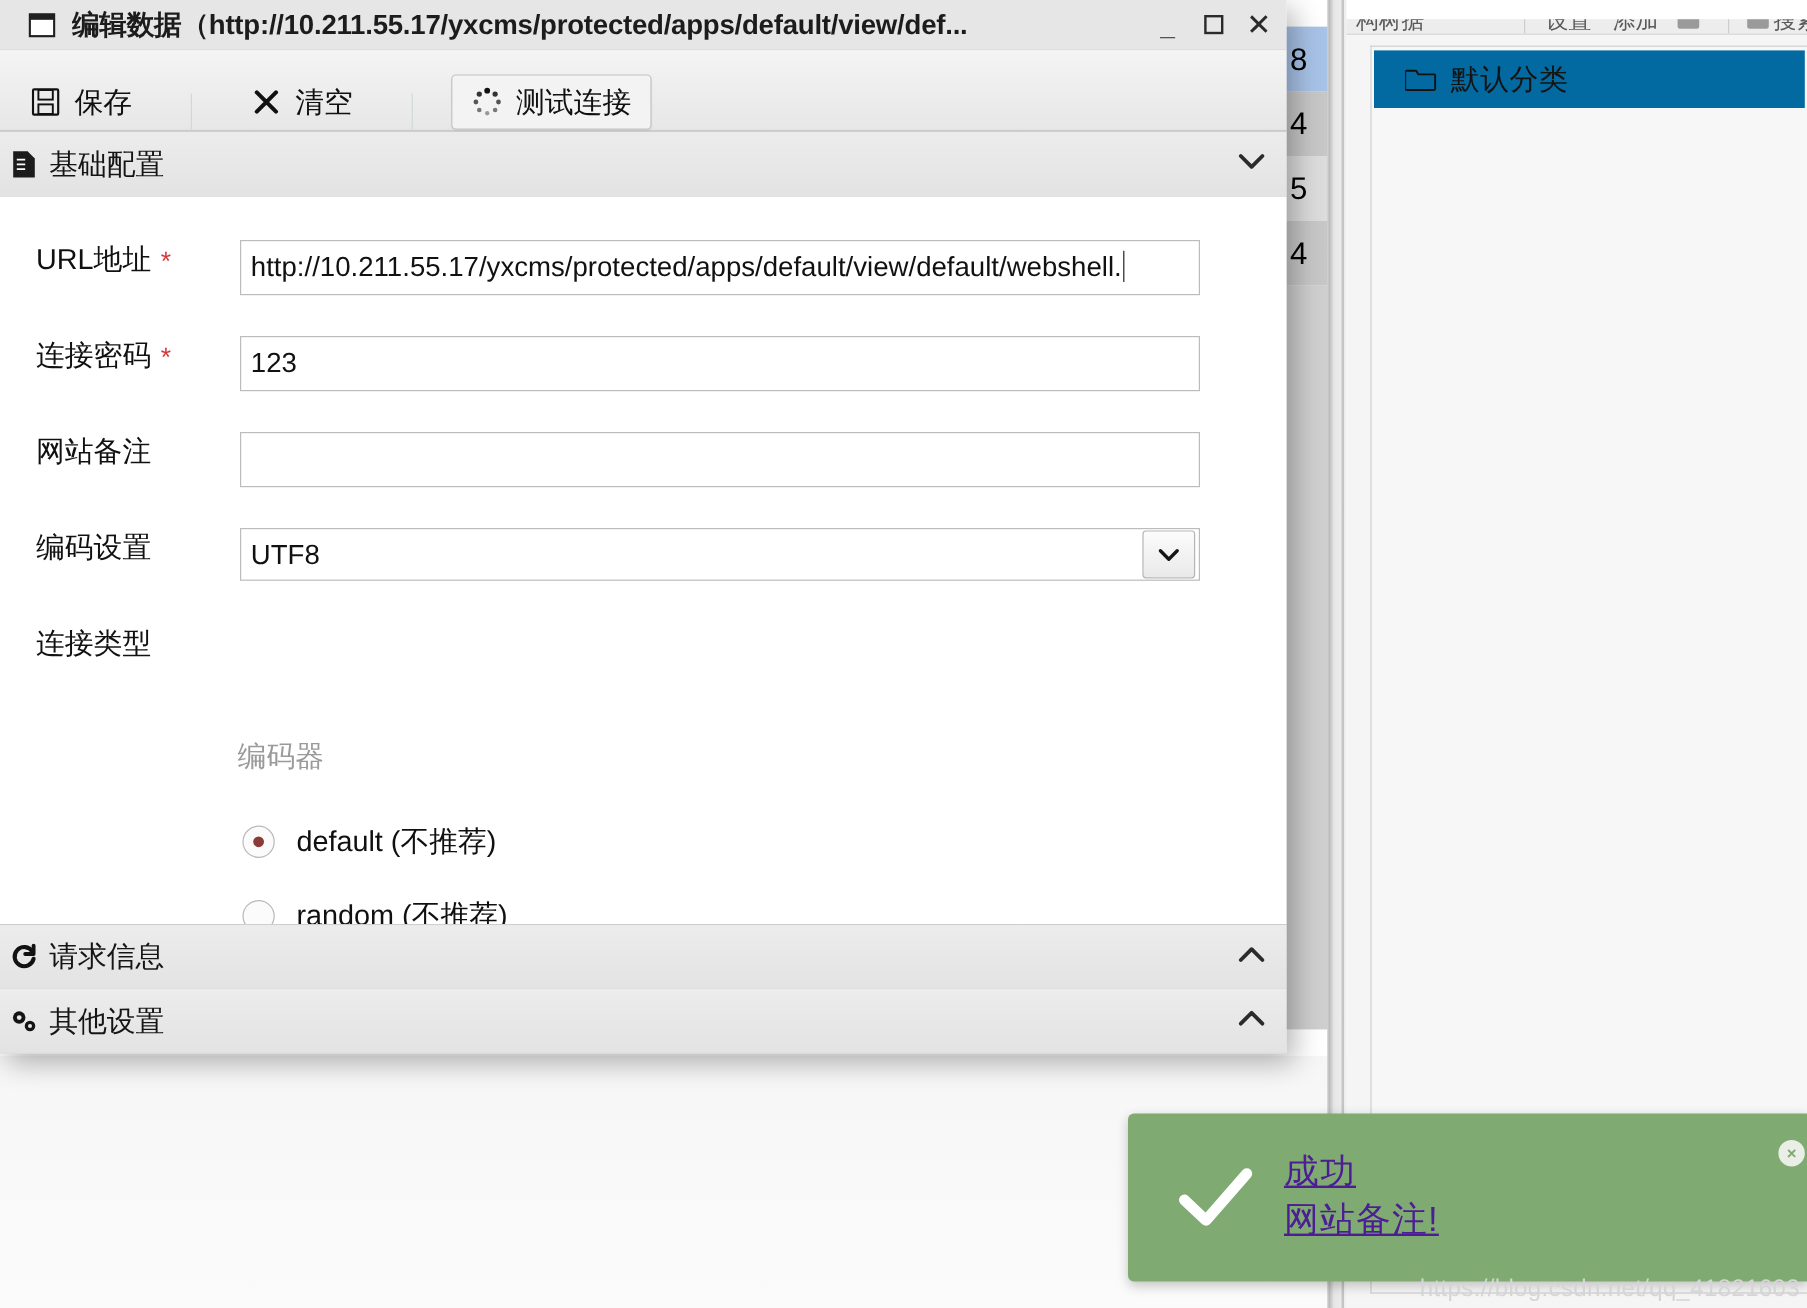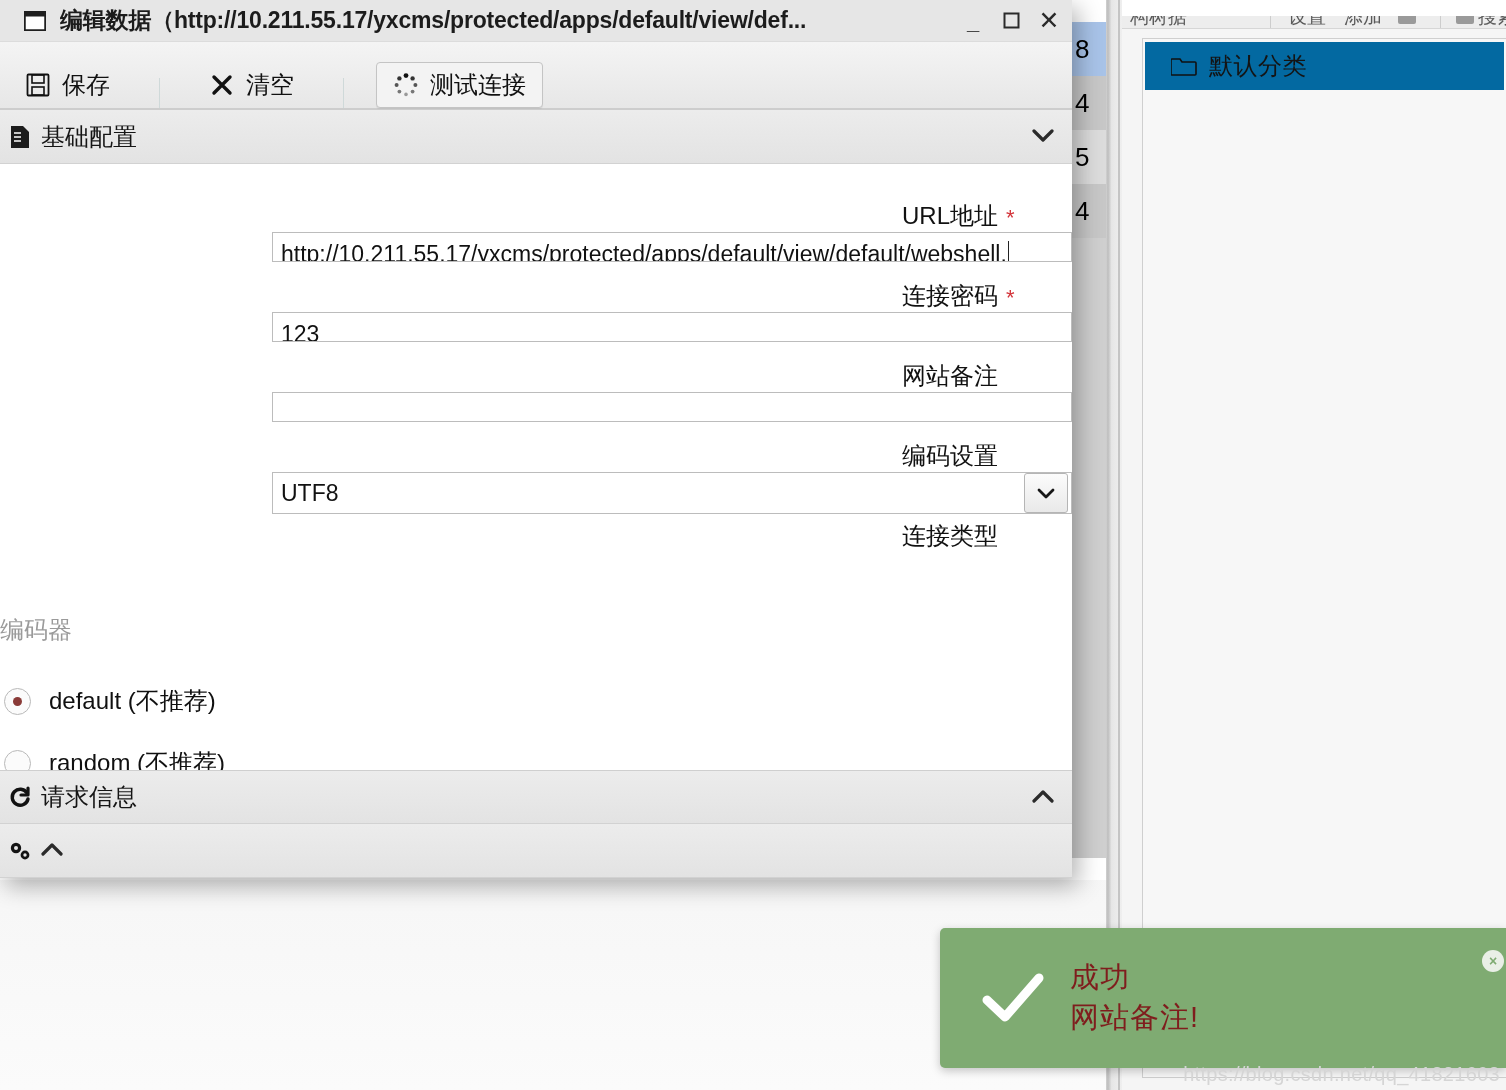--- a/index.html
+++ b/index.html
@@ -257,24 +257,23 @@
 
   
   #basic-body {
     flex: 1 1 auto;
     background: #ffffff;
     overflow: hidden;
     position: relative;
   }
   .form-row {
     display: flex;
-    align-items: flex-end;
-    margin: 0 0 0 0;
+    align-items: flex-start;
+    margin: 0 16px 0 0;
     height: 62px;
-    flex-direction: column;
   }
   .form-row .flabel {
     width: 200px;
     text-align: left;
     padding-left: 30px;
     box-sizing: border-box;
     font-size: 24px;
     color: #111;
     white-space: nowrap;
   }
@@ -334,20 +333,21 @@
     align-items: center;
     justify-content: center;
     font-size: 21px;
     color: #1a1a1a;
     font-weight: 700;
     flex: 0 0 auto;
   }
 
   
   #encoder-block {
+    padding-left: 198px;
     margin-top: 32px;
   }
   #encoder-title {
     font-size: 24px;
     color: #9a9a9a;
     margin-bottom: 24px;
   }
   .radio-row {
     display: flex;
     align-items: center;
@@ -388,21 +388,21 @@
     display: flex;
     align-items: center;
     padding-left: 42px;
     box-sizing: border-box;
   }
   #toast-check {
     width: 62px; height: 56px;
     margin-right: 26px;
     flex: 0 0 auto;
   }
-  #toast-text { color: #7f1d1d; }
+  #toast-text { color: #4c1d95; text-decoration: underline; }
   #toast-title {
     font-size: 29px;
     line-height: 38px;
     letter-spacing: 1px;
   }
   #toast-msg {
     font-size: 29px;
     line-height: 42px;
     letter-spacing: 1px;
   }
@@ -630,20 +630,21 @@
     <span class="sh-ico">
       <svg width="24" height="24" viewBox="0 0 24 24">
         <g fill="#141414">
           <circle cx="8" cy="9" r="5.2"></circle>
           <circle cx="17" cy="16" r="4.4"></circle>
         </g>
         <circle cx="8" cy="9" r="2" fill="#e7e7e7"></circle>
         <circle cx="17" cy="16" r="1.7" fill="#e7e7e7"></circle>
       </svg>
     </span>
+    <span class="sh-title">其他设置</span>
     <span class="sh-chev">
       <svg width="22" height="14" viewBox="0 0 22 14">
           <path d="M2 11 L11 2 L20 11" fill="none" stroke="#2b2b2b" stroke-width="3.2" stroke-linecap="round" stroke-linejoin="round"></path>
         </svg>
     </span>
   </div>
 </div>
 
 <div id="toast">
   <span id="toast-check">

